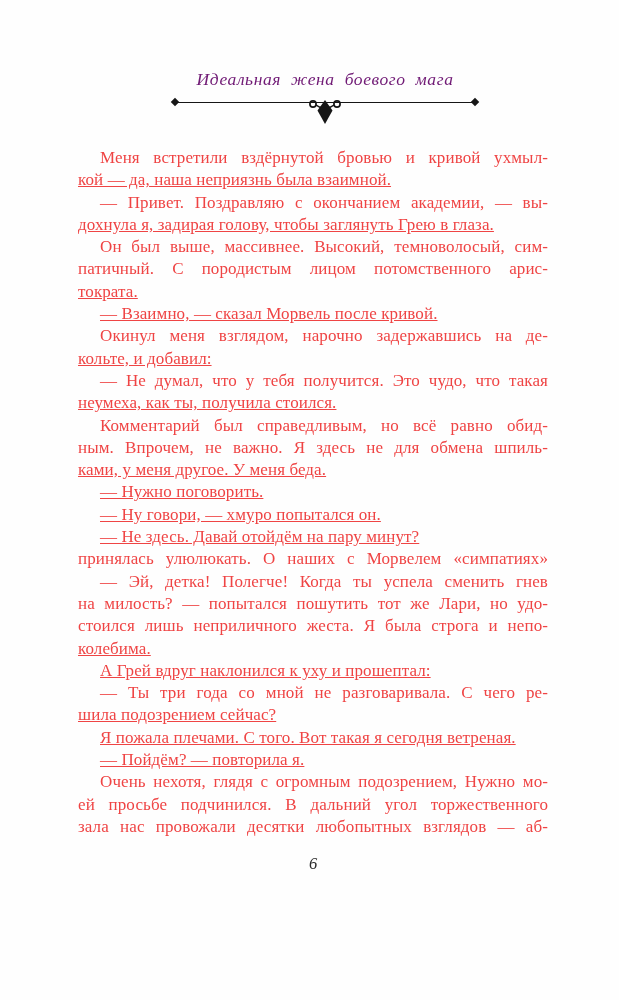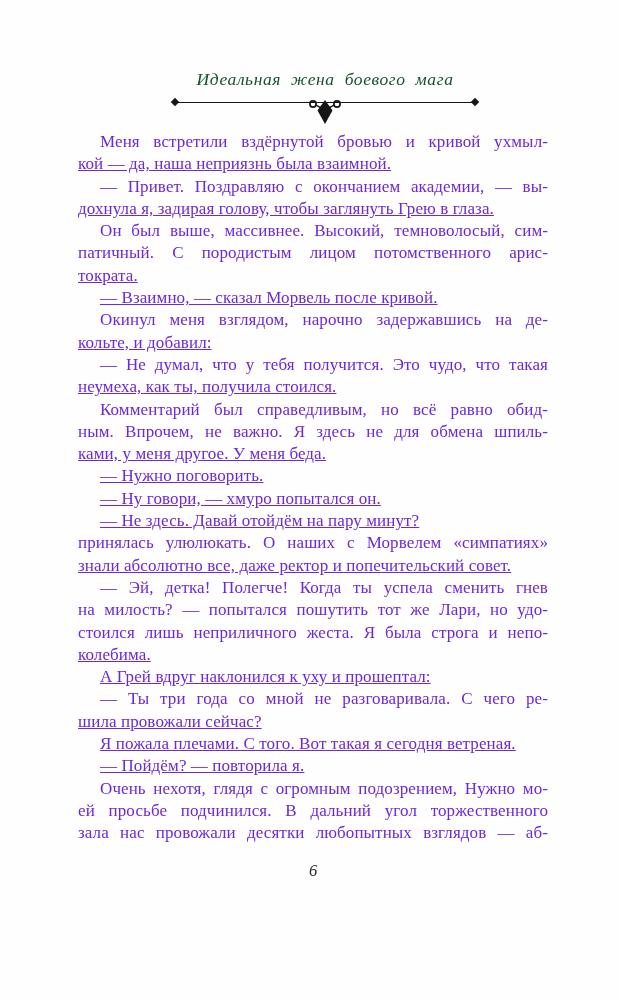--- a/index.html
+++ b/index.html
@@ -13,21 +13,21 @@
   .content { margin-left: 78px; width: 470px; }
 
   
   .running-head { margin-top: 68px; transform: translateX(12px); }
   .rh-title {
     text-align: center;
     font-style: italic;
     font-size: 17.5px;
     letter-spacing: 0.6px;
     word-spacing: 5px;
-    color: #14532d;
+    color: #701a75;
     line-height: 22px;
   }
   .rh-rule {
     position: relative;
     width: 300px;
     margin: 12px auto 0;
     border-top: 1.5px solid #161616;
     height: 0;
   }
   .diamond {
@@ -41,24 +41,24 @@
   .diamond.right { right: -3px; }
   .center-orn {
     position: absolute;
     left: 50%; top: -7px;
     transform: translateX(-50%);
     line-height: 0;
   }
 
   
   .text-block {
-    margin-top: 28px;
+    margin-top: 44px;
     font-size: 17px;
     line-height: 22.3px;
-    color: #6d28d9;
+    color: #ef4444;
   }
   .line {
     text-align: justify;
     text-align-last: justify;
     -moz-text-align-last: justify;
     letter-spacing: 0.1px;
   }
   .line.first { text-indent: 22px; }
   .line.last  { text-align-last: left; text-decoration: underline; -moz-text-align-last: left; }
 
@@ -106,28 +106,27 @@
         <div class="line last">кольте, и добавил:</div>
         <div class="line first">— Не думал, что у тебя получится. Это чудо, что такая</div>
         <div class="line last">неумеха, как ты, получила стоился.</div>
         <div class="line first">Комментарий был справедливым, но всё равно обид-</div>
         <div class="line">ным. Впрочем, не важно. Я здесь не для обмена шпиль-</div>
         <div class="line last">ками, у меня другое. У меня беда.</div>
         <div class="line first last">— Нужно поговорить.</div>
         <div class="line first last">— Ну говори, — хмуро попытался он.</div>
         <div class="line first last">— Не здесь. Давай отойдём на пару минут?</div>
         <div class="line">принялась улюлюкать. О наших с Морвелем «симпатиях»</div>
-        <div class="line last">знали абсолютно все, даже ректор и попечительский совет.</div>
         <div class="line first">— Эй, детка! Полегче! Когда ты успела сменить гнев</div>
         <div class="line">на милость? — попытался пошутить тот же Лари, но удо-</div>
         <div class="line">стоился лишь неприличного жеста. Я была строга и непо-</div>
         <div class="line last">колебима.</div>
         <div class="line first last">А Грей вдруг наклонился к уху и прошептал:</div>
         <div class="line first">— Ты три года со мной не разговаривала. С чего ре-</div>
-        <div class="line last">шила провожали сейчас?</div>
+        <div class="line last">шила подозрением сейчас?</div>
         <div class="line first last">Я пожала плечами. С того. Вот такая я сегодня ветреная.</div>
         <div class="line first last">— Пойдём? — повторила я.</div>
         <div class="line first">Очень нехотя, глядя с огромным подозрением, Нужно мо-</div>
         <div class="line">ей просьбе подчинился. В дальний угол торжественного</div>
         <div class="line">зала нас провожали десятки любопытных взглядов — аб-</div>
       </main>
 
     <div class="folio">6</div>
 
   </div>

